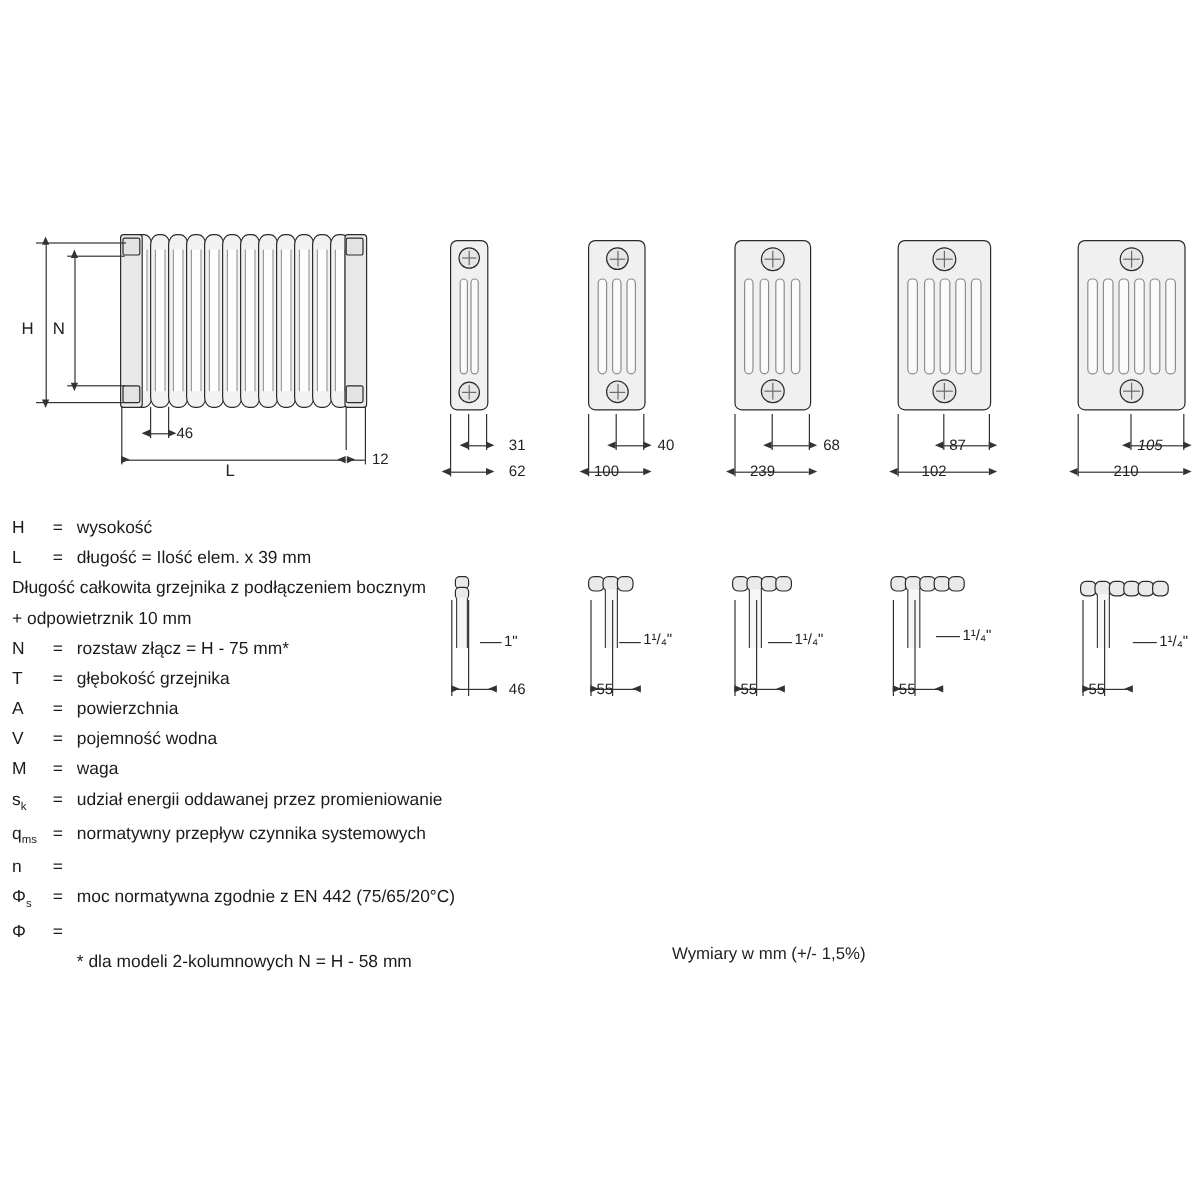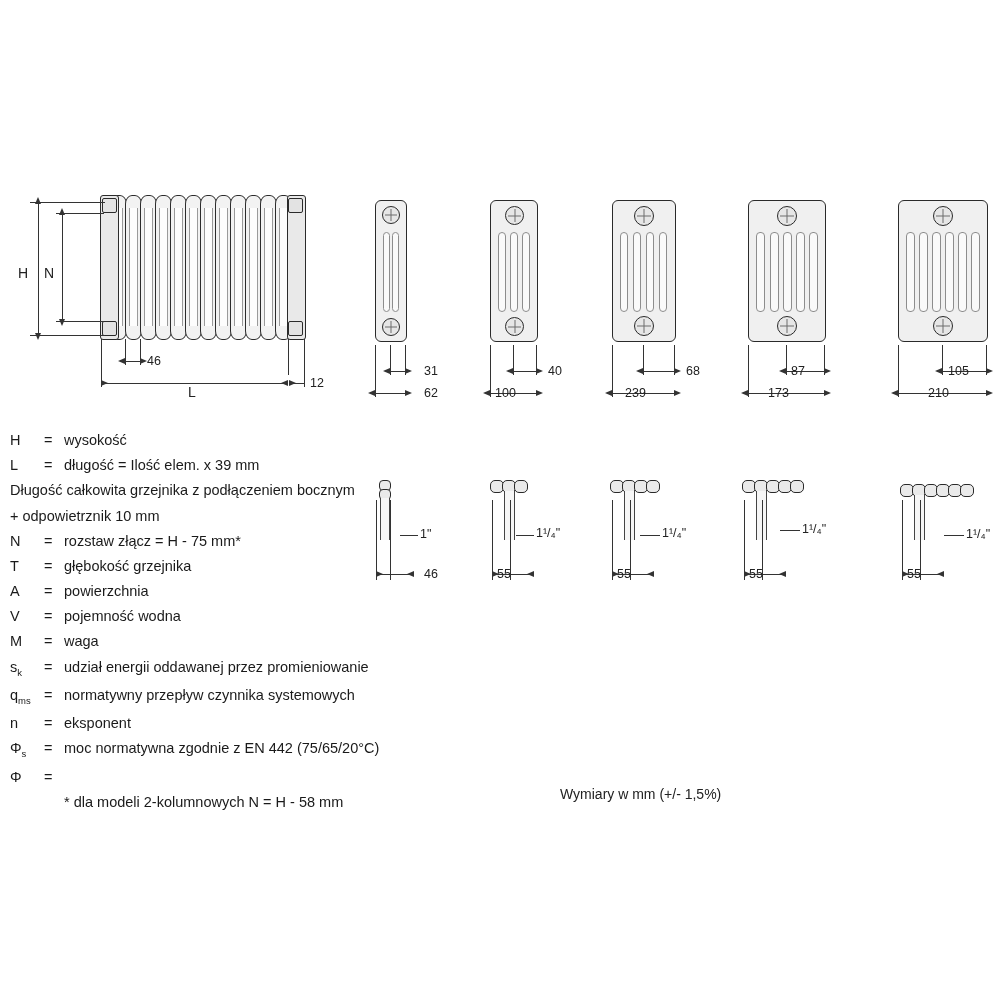--- a/index.html
+++ b/index.html
@@ -226,42 +226,42 @@
     <div class="vline" style="left:748px;top:345px;height:52px;"></div>
     <div class="vline" style="left:824px;top:345px;height:30px;"></div>
     <div class="vline" style="left:786px;top:345px;height:30px;"></div>
     <div class="hline" style="left:786px;top:371px;width:38px;"></div>
     <div class="arrowL" style="left:779px;top:367.5px;"></div>
     <div class="arrowR" style="left:824px;top:367.5px;"></div>
     <div class="lbl abs" style="left:791px;top:365px;">87</div>
     <div class="hline" style="left:748px;top:393px;width:76px;"></div>
     <div class="arrowL" style="left:741px;top:389.5px;"></div>
     <div class="arrowR" style="left:824px;top:389.5px;"></div>
-    <div class="lbl abs" style="left:768px;top:387px;">173</div>
+    <div class="lbl abs" style="left:768px;top:387px;">102</div>
   </div>
 
   <div class="xsec" style="left:898px;top:200px;width:96px;height:150px;">
     <div class="xbody" style="left:0;top:0;width:88px;height:140px;"></div>
     <div class="xnut" style="left:35px;top:6px;width:18px;height:18px;"></div>
     <div class="xnut" style="left:35px;top:116px;width:18px;height:18px;"></div>
     <div class="xfin" style="left:8px;top:32px;width:7px;height:78px;"></div>
     <div class="xfin" style="left:21px;top:32px;width:7px;height:78px;"></div>
     <div class="xfin" style="left:34px;top:32px;width:7px;height:78px;"></div>
     <div class="xfin" style="left:47px;top:32px;width:7px;height:78px;"></div>
     <div class="xfin" style="left:60px;top:32px;width:7px;height:78px;"></div>
     <div class="xfin" style="left:73px;top:32px;width:7px;height:78px;"></div>
   </div>
   <div>
     <div class="vline" style="left:898px;top:345px;height:52px;"></div>
     <div class="vline" style="left:986px;top:345px;height:30px;"></div>
     <div class="vline" style="left:942px;top:345px;height:30px;"></div>
     <div class="hline" style="left:942px;top:371px;width:44px;"></div>
     <div class="arrowL" style="left:935px;top:367.5px;"></div>
     <div class="arrowR" style="left:986px;top:367.5px;"></div>
-    <div class="lbl abs" style="left:948px;top:365px;">105</div>
+    <div class="lbl abs" style="left:948px;top:365px;font-style:italic;">105</div>
     <div class="hline" style="left:898px;top:393px;width:88px;"></div>
     <div class="arrowL" style="left:891px;top:389.5px;"></div>
     <div class="arrowR" style="left:986px;top:389.5px;"></div>
     <div class="lbl abs" style="left:928px;top:387px;">210</div>
   </div>
 
   <div class="conn" style="left:375px;top:480px;">
     <div class="cnut" style="left:4px;top:0;width:10px;height:9px;border-radius:4px;"></div>
     <div class="cnut" style="left:4px;top:9px;width:10px;height:9px;border-radius:4px;"></div>
     <div class="cpipe" style="left:5px;top:18px;width:8px;height:42px;"></div>
@@ -402,21 +402,20 @@
       <span class="legtxt">udział energii oddawanej przez promieniowanie</span>
     </div>
     <div class="legrow">
       <span class="legsym"><span>q</span><sub>ms</sub></span>
       <span class="legeq">=</span>
       <span class="legtxt">normatywny przepływ czynnika systemowych</span>
     </div>
     <div class="legrow">
       <span class="legsym"><span>n</span></span>
       <span class="legeq">=</span>
-      <span class="legtxt">eksponent</span>
     </div>
     <div class="legrow">
       <span class="legsym"><span>Φ</span><sub>s</sub></span>
       <span class="legeq">=</span>
       <span class="legtxt">moc normatywna zgodnie z EN 442 (75/65/20°C)</span>
     </div>
     <div class="legrow">
       <span class="legsym"><span>Φ</span></span>
       <span class="legeq">=</span>
     </div>

